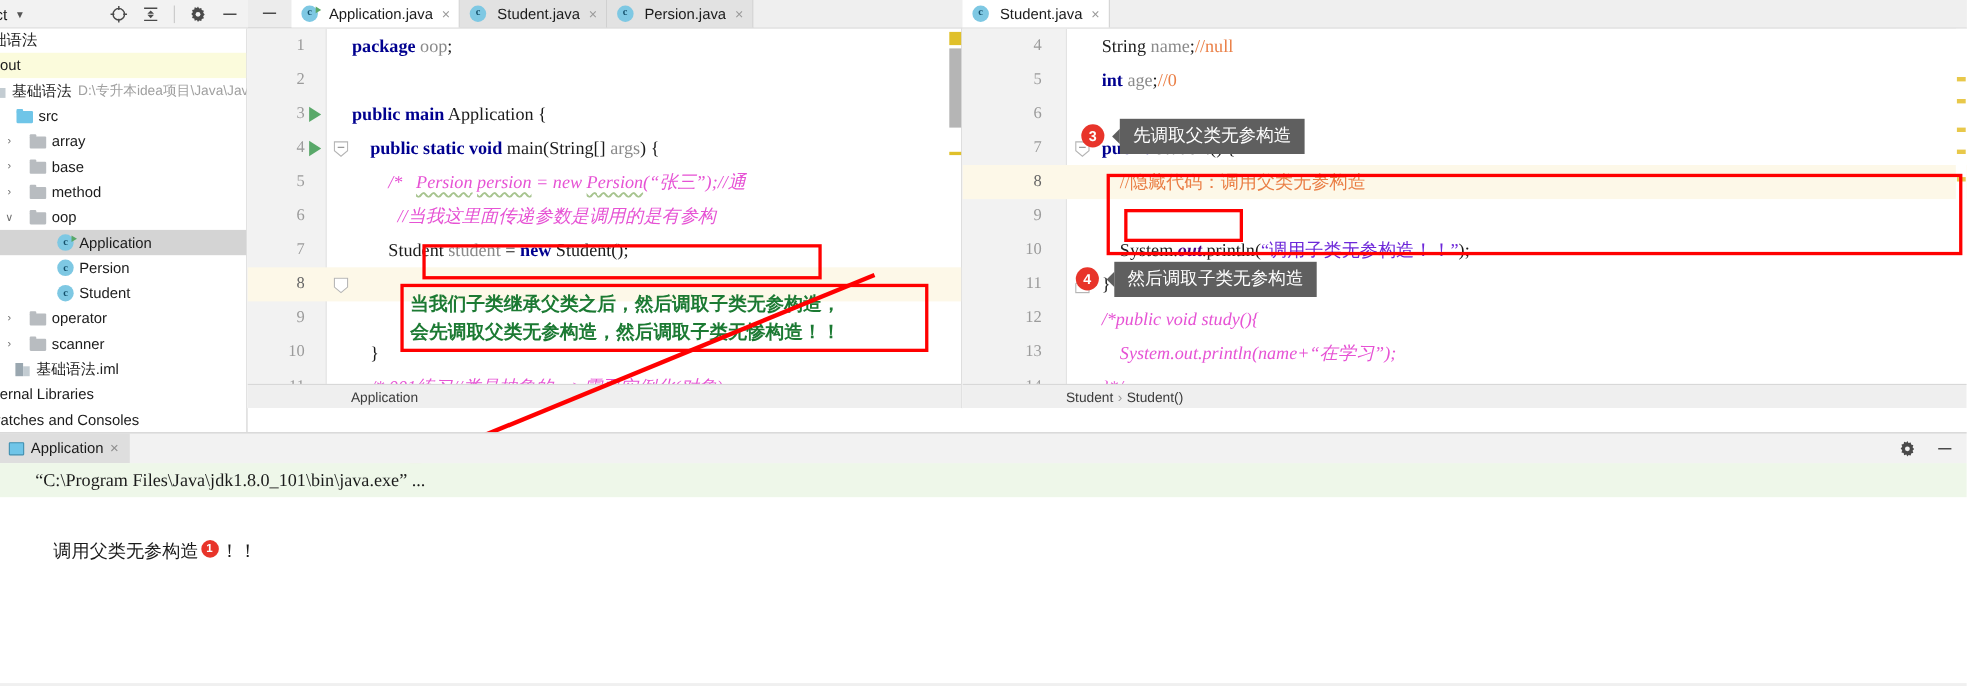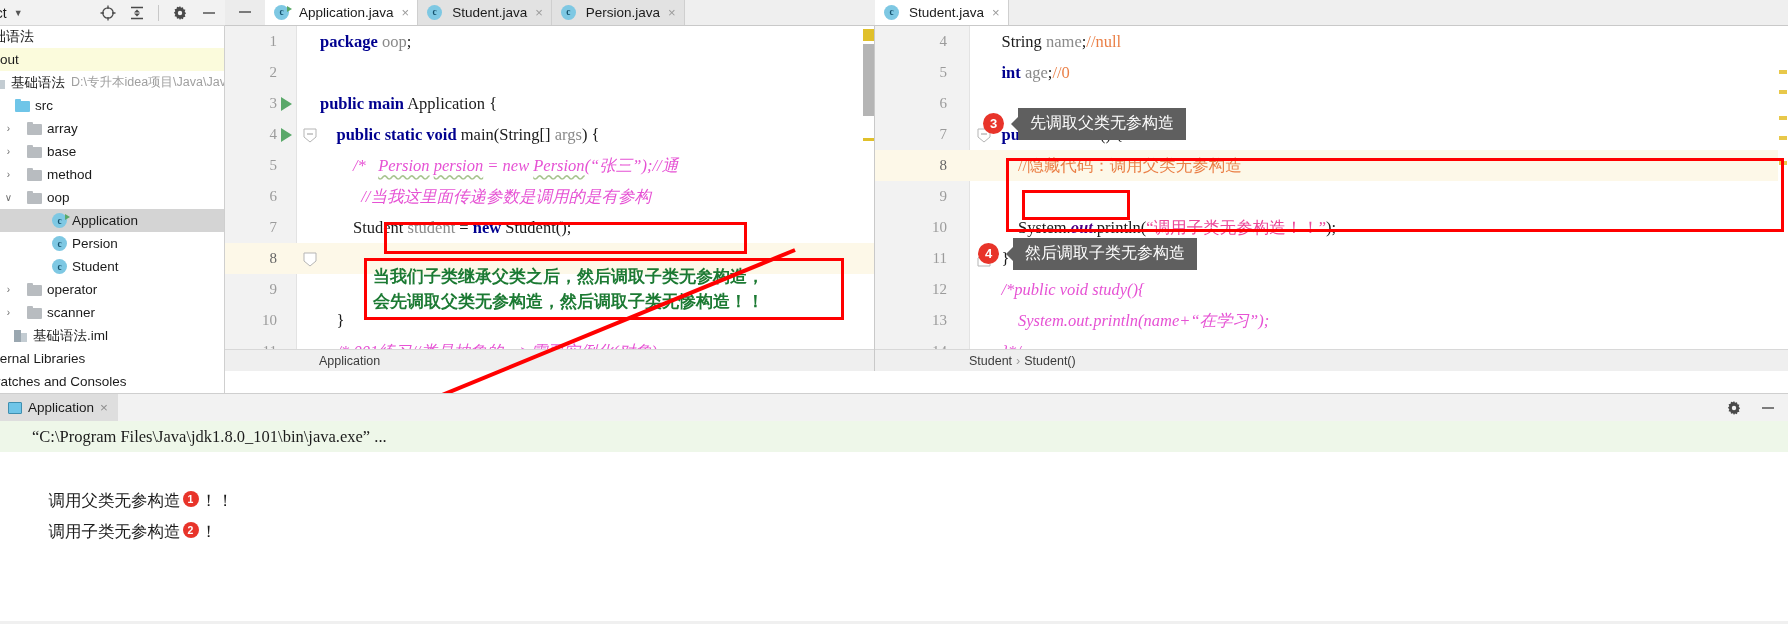--- a/index.html
+++ b/index.html
@@ -109,21 +109,21 @@
   }
   .ln.r .code{ left:110px; }
   .ln.cur{ background:#fdf8e8; }
   .ln.cur .num{ color:#666;}
 
   .kw{ color:#00008f; font-weight:bold; }
   .typ{ color:#1b1b1b;}
   .var{ color:#8a8a8a;}
   .cmt-pink{ color:#e652d4; font-style:italic;}
   .cmt-orange{ color:#ea7f46; }
-  .str-green{ color:#ec4899;margin-top:48px;}
+  .str-green{ color:#6d28d9;margin-top:48px;}
   .fieldit{ color:#4b0082; font-style:italic; font-weight:bold;}
   .wave{ text-decoration: underline wavy #a7c48f; text-underline-offset:3px;}
 
   .runarrow{
     position:absolute; left:56px; width:0;height:0;
     border-left:11px solid #59a869; border-top:7px solid transparent; border-bottom:7px solid transparent;
     top:9px;
   }
   .fold{
     position:absolute; left:78px; top:9px; width:14px;height:15px;
@@ -545,17 +545,14 @@
         </svg>
     </span>
   </div>
 </div>
 
 <div id="console">
   <div class="cline cmd">“C:\Program Files\Java\jdk1.8.0_101\bin\java.exe” ...</div>
   <div class="cline out">
     <span class="ib">调用父类无参构造</span><span class="badge sm ib" style="position:relative;display:inline-flex;margin:0 2px;top:-1px">1</span><span class="ib">！！</span>
   </div>
-  <div class="cline out">
-    <span class="ib">调用子类无参构造</span><span class="badge sm ib" style="position:relative;display:inline-flex;margin:0 2px;top:-1px">2</span><span class="ib">！</span>
-  </div>
   <div class="scroll-bottom"></div>
 </div>
 
 </body></html>

